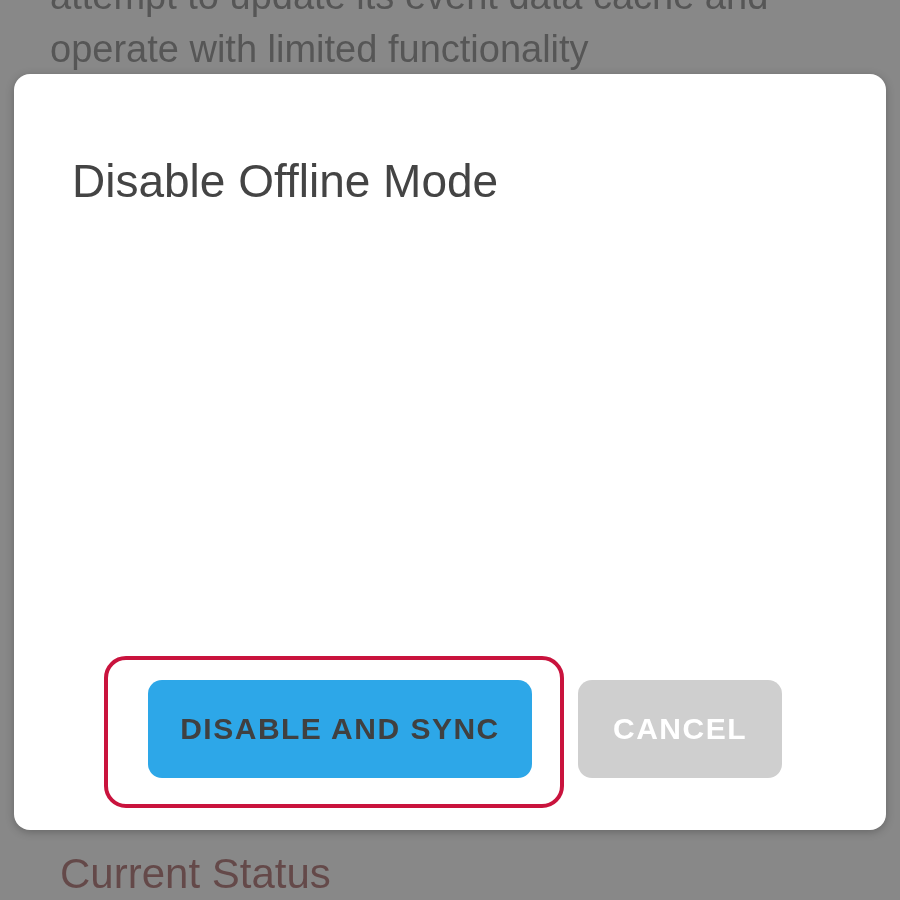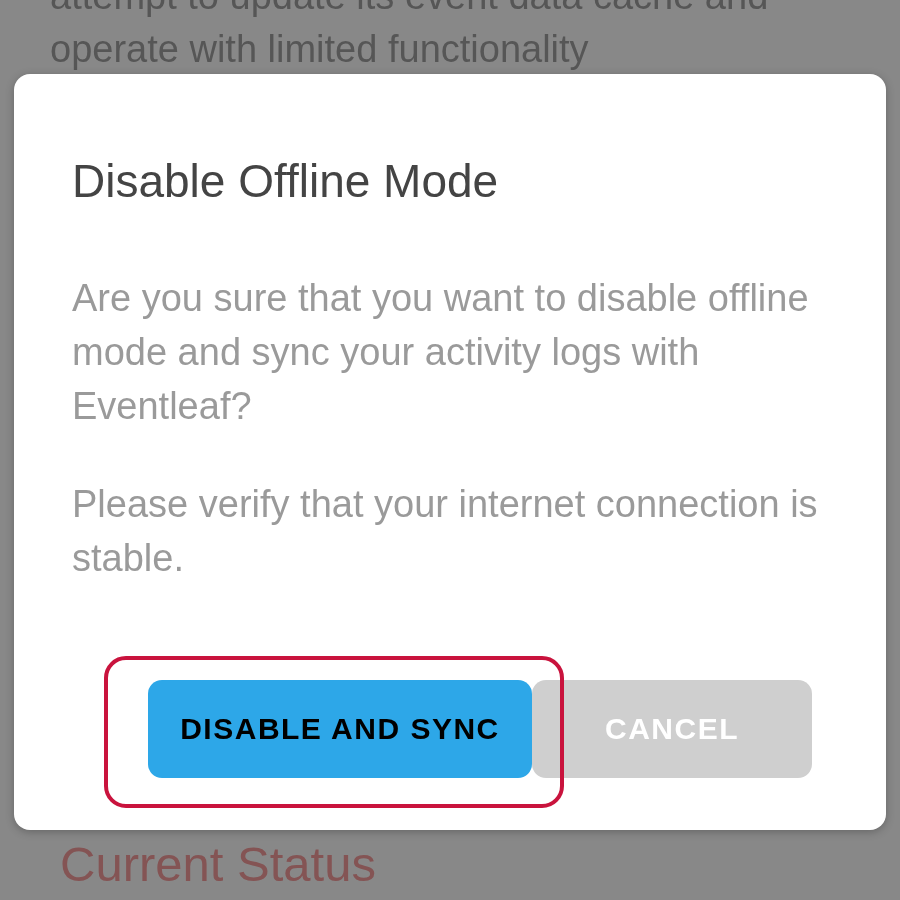--- a/index.html
+++ b/index.html
@@ -30,23 +30,23 @@
     left: 50px;
     right: 50px;
     top: -30px;
     font-size: 38px;
     line-height: 1.4;
     color: #4b4b4b;
   }
   .bg-text-bottom {
     position: absolute;
     left: 60px;
-    bottom: 8px;
-    font-size: 49px;
-    color: #ef4444;
+    bottom: 2px;
+    font-size: 42px;
+    color: #7f1d1d;
   }
 
   
   .overlay {
     position: absolute;
     inset: 0;
     background: rgba(90,90,90,0.72);
   }
 
   
@@ -110,29 +110,30 @@
     font-size: 30px;
     font-weight: 700;
     letter-spacing: 1.5px;
     border: none;
     cursor: pointer;
     font-family: inherit;
   }
 
   .btn-primary {
     background: #2da7e8;
-    color: #000000;
+    color: #404040;
     width: 384px;
     margin-left: 34px;
+    margin-right: 46px;
   }
 
   .btn-secondary {
     background: #cfcfcf;
     color: #ffffff;
-    width: 280px;
+    width: 204px;
   }
 
   .button-area {
     position: absolute;
     left: 0;
     right: 0;
     bottom: 36px;
     height: 180px;
   }
 </style>
@@ -144,24 +145,20 @@
   <div class="bg-page">
     <div class="bg-text-top">attempt to update its event data cache and operate with limited functionality</div>
     <div class="bg-text-bottom">Current Status</div>
   </div>
 
   <div class="overlay"></div>
 
   <div class="modal">
     <h1 class="modal-title">Disable Offline Mode</h1>
 
-    <div class="modal-message">
-      <p>Are you sure that you want to disable offline mode and sync your activity logs with Eventleaf?</p>
-      <p>Please verify that your internet connection is stable.</p>
-    </div>
 
     <div class="button-area">
       <div class="button-row">
         <button class="btn btn-primary">DISABLE AND SYNC</button>
         <button class="btn btn-secondary">CANCEL</button>
       </div>
     </div>
   </div>
 
   <div class="highlight-box"></div>

